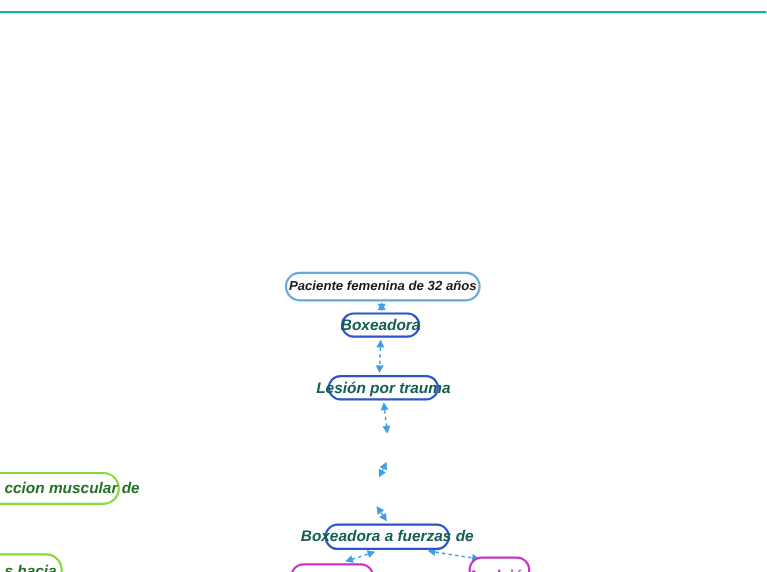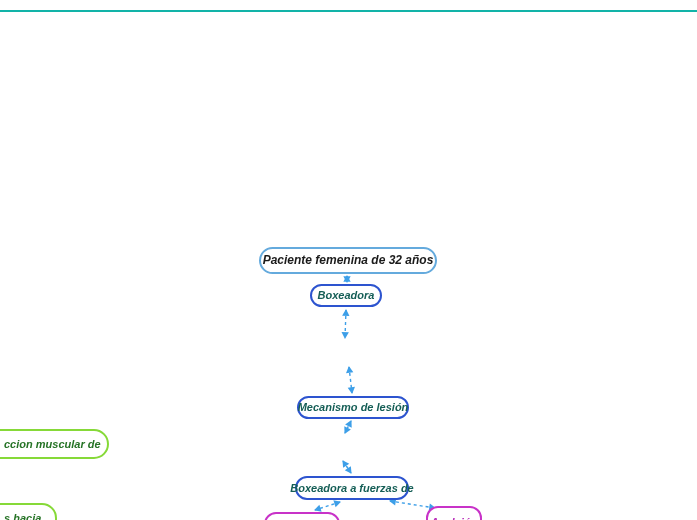--- a/index.html
+++ b/index.html
@@ -17,21 +17,21 @@
   }
   #wires{position:absolute;left:0;top:0;pointer-events:none;}
   .conn{stroke:var(--connector);stroke-width:1.4;stroke-dasharray:3 3;fill:none;}
   .arrowhead{fill:var(--connector);stroke:none;}
   .node{
     position:absolute;box-sizing:border-box;
     background:#ffffff;
     border:2px solid var(--branch-border);
     border-radius:14px;
     display:flex;align-items:center;justify-content:center;
-    font-weight:bold;font-size:11px;line-height:1.1;
+    font-weight:bold;font-size:14px;line-height:1.1;
     color:var(--branch-text);
     white-space:nowrap;
   }
   .n-root{left:259px;top:247px;width:178px;height:27px;font-size:12px;
     border-color:var(--root-border);color:var(--root-text);}
   .n-boxeadora{left:310px;top:284px;width:72px;height:23px;border-radius:12px;}
   .n-lesion{left:298px;top:341px;width:101px;height:23px;border-radius:12px;}
   .n-mecanismo{left:297px;top:396px;width:112px;height:23px;border-radius:12px;}
   .n-trauma{left:270px;top:436px;width:136px;height:23px;border-radius:12px;}
   .n-sometida{left:295px;top:476px;width:114px;height:24px;border-radius:12px;}
@@ -66,22 +66,22 @@
     <line class="conn" x1="351" y1="421" x2="345" y2="433" marker-start="url(#arr)" marker-end="url(#arr)"></line>
     <line class="conn" x1="343" y1="461" x2="351" y2="473" marker-start="url(#arr)" marker-end="url(#arr)"></line>
     <line class="conn" x1="340" y1="502" x2="315" y2="510" marker-start="url(#arr)" marker-end="url(#arr)"></line>
     <line class="conn" x1="390" y1="501" x2="435" y2="508" marker-start="url(#arr)" marker-end="url(#arr)"></line>
   </svg>
 
   <div class="node n-root">Paciente femenina de 32 años</div>
 
   <div class="node n-boxeadora">Boxeadora</div>
 
+  <div class="node n-lesion">Lesión por trauma</div>
 
-  <div class="node n-mecanismo">Mecanismo de lesión</div>
 
 
   <div class="node n-sometida">Boxeadora a fuerzas de</div>
 
   <div class="node n-green1">ccion muscular de</div>
 
   <div class="node n-green2">s hacia</div>
 
   <div class="node n-pink-left"></div>
 

